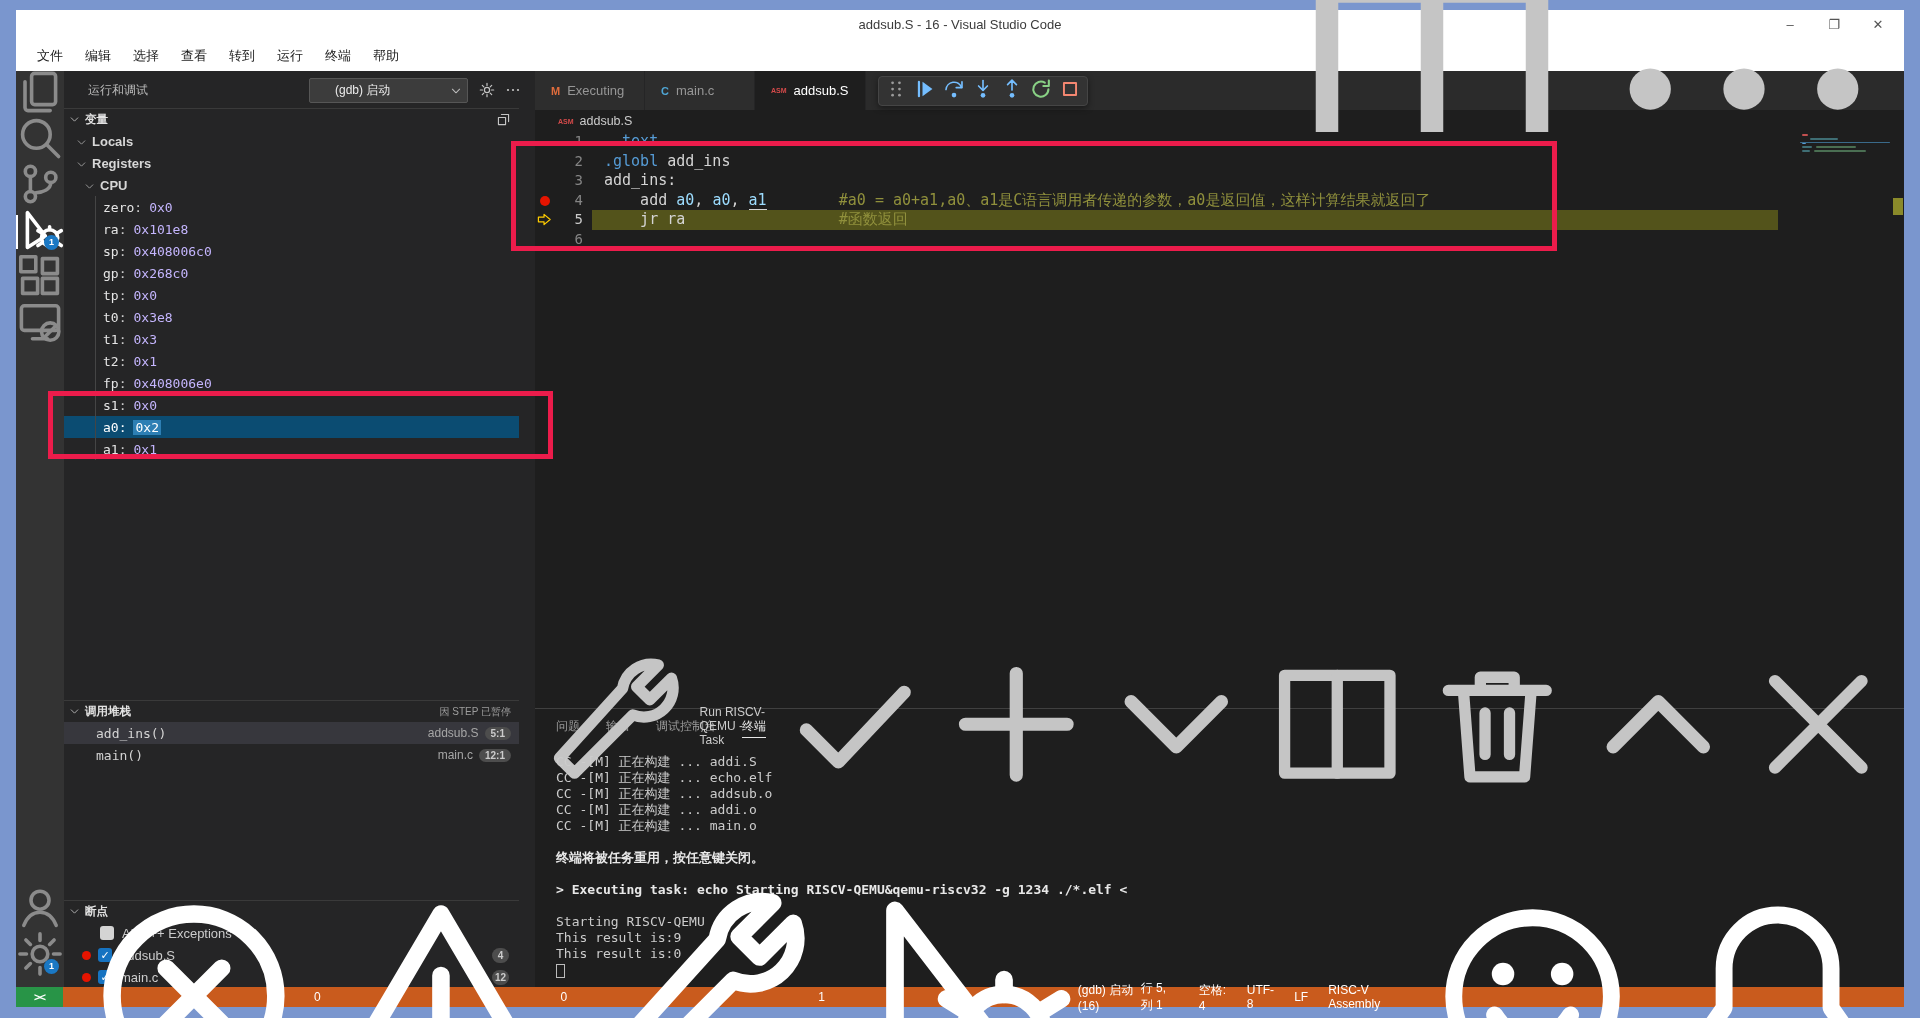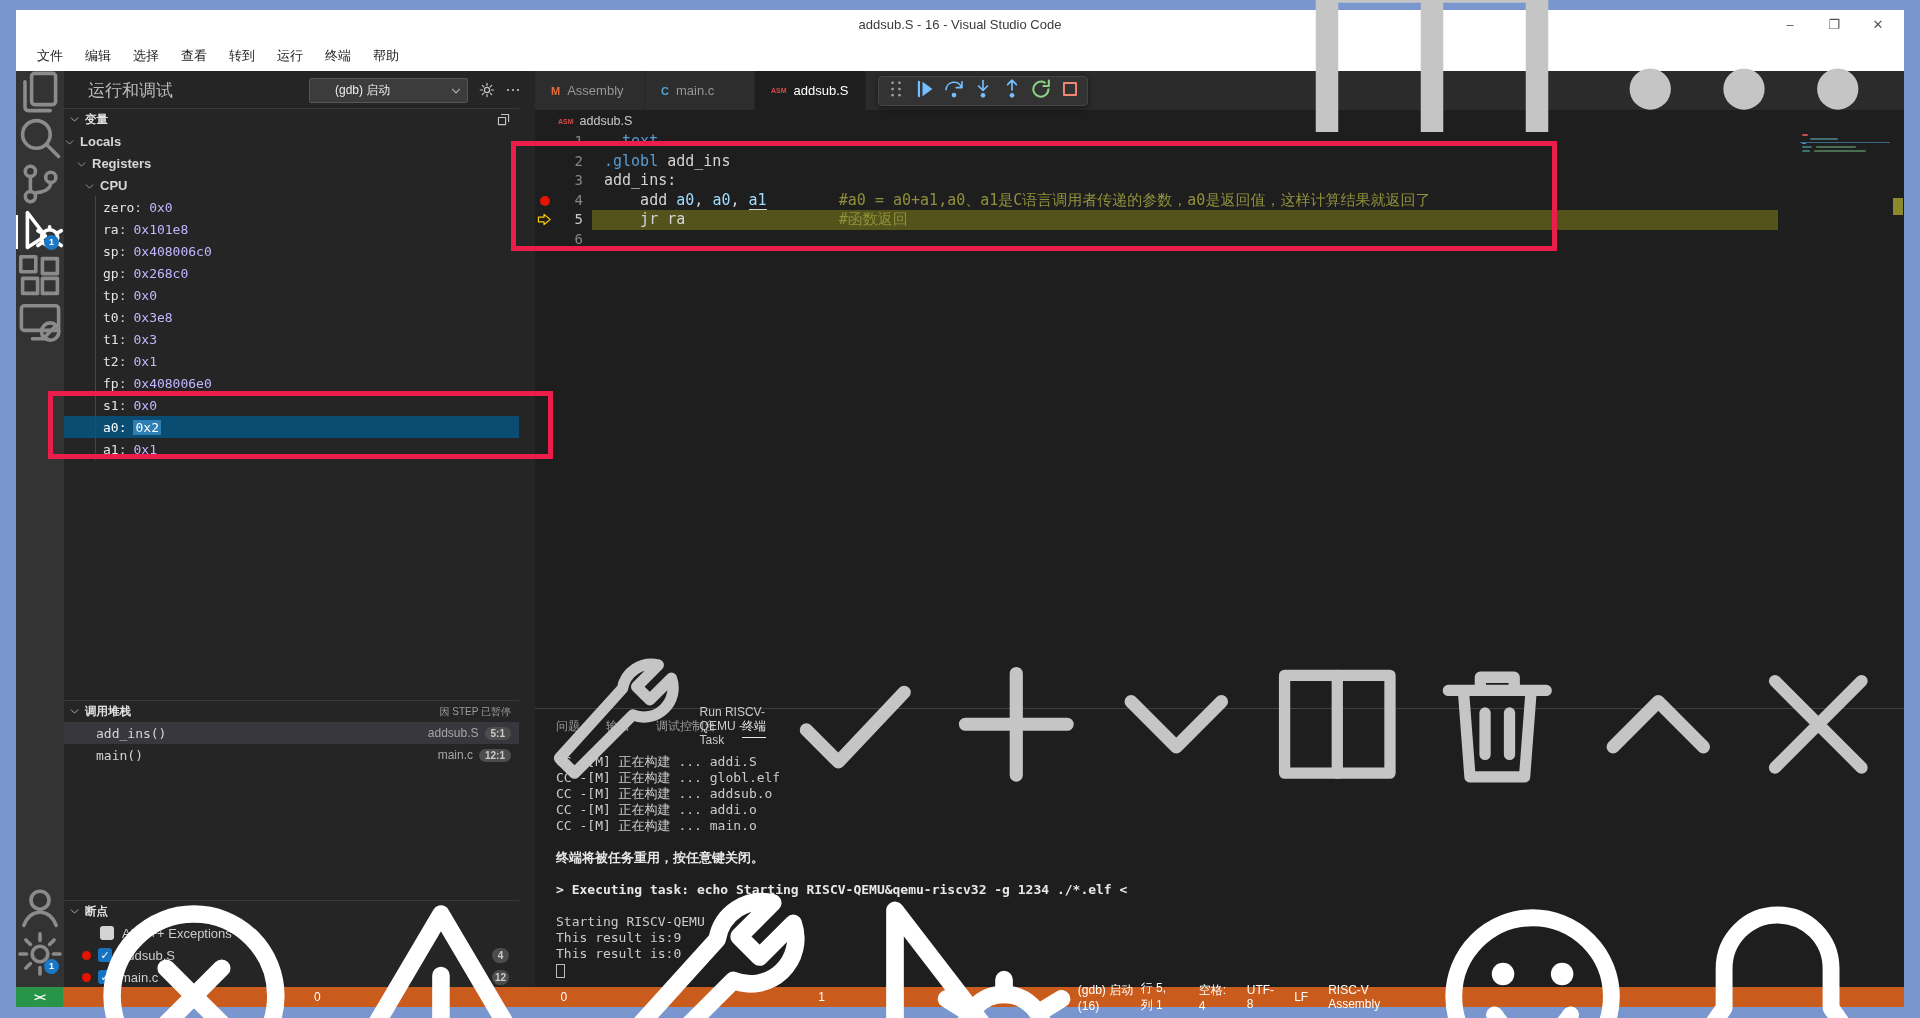--- a/index.html
+++ b/index.html
@@ -18,21 +18,21 @@
 .activitybar{width:48px;background:#333333;position:relative;flex:none}
 .act-item{position:relative;width:48px;height:46px;display:flex;align-items:center;justify-content:center;color:#8b8b8b}
 .act-item.active{color:#ffffff}
 .act-item.active:before{content:"";position:absolute;left:0;top:6px;bottom:6px;width:2px;background:#fff}
 .act-item svg{width:23px;height:23px}
 .act-badge{position:absolute;right:5px;bottom:5px;min-width:15px;height:15px;border-radius:8px;background:#1a78c4;color:#fff;font-size:9px;line-height:15px;text-align:center;font-weight:bold}
 .act-bottom{position:absolute;bottom:8px;left:0;width:48px}
 
 .sidebar{width:471px;background:#252526;position:relative;flex:none;color:#cccccc}
 .sb-header{height:39px;display:flex;align-items:center;position:relative}
-.sb-title{margin-left:24px;font-size:17px;color:#bbbbbb}
+.sb-title{margin-left:24px;font-size:12px;color:#bbbbbb}
 .launch-box{position:absolute;left:245px;top:7px;width:159px;height:25px;background:#3c3c3c;border:1px solid #565656;border-radius:2px;display:flex;align-items:center;font-size:12px;color:#ececec}
 .launch-box .play{color:#89d185;width:14px;height:14px;margin:0 5px 0 6px}
 .launch-box .chev{position:absolute;right:5px;color:#bbb;width:12px;height:12px}
 .hdr-ico{position:absolute;color:#c5c5c5;width:16px;height:16px}
 .sb-block{position:absolute;left:0;right:16px}
 .sbrow{height:22px;display:flex;align-items:center;font-size:13px;position:relative}
 .sec-head{font-weight:bold;font-size:11.5px;color:#e3e3e3;border-top:1px solid #3a3a3a}
 .sec-head .twisty{width:11px;height:11px;color:#b0b0b0;margin:0 5px 0 5px;flex:none}
 .tree-bold{font-weight:bold;color:#d7d7d7}
 .twisty{width:11px;height:11px;color:#9a9a9a;margin-right:5px;flex:none}
@@ -219,21 +219,21 @@
           <div class="sbrow sec-head">
             <span class="twisty"><svg viewBox="0 0 16 16" fill="none" stroke="currentColor" stroke-width="1.4" stroke-linecap="round" stroke-linejoin="round" style="width:100%;height:100%">
                 <path d="M3.2 5.6L8 10.4l4.8-4.8"></path>
               </svg></span>
             <span>变量</span>
             <span style="position: absolute; right: 8px; width: 15px; height: 15px; color: rgb(197, 197, 197);"><svg viewBox="0 0 16 16" fill="none" stroke="currentColor" stroke-width="1.2" stroke-linecap="round" stroke-linejoin="round" style="width:100%;height:100%">
                 <rect x="2.6" y="5.8" width="7.6" height="7.6"></rect>
                 <path d="M5.8 2.6h7.6v7.6"></path>
               </svg></span>
           </div>
-          <div class="sbrow " style="padding-left: 0;">
+          <div class="sbrow " style="padding-left: 12px;">
             <span class="twisty"><svg viewBox="0 0 16 16" fill="none" stroke="currentColor" stroke-width="1.4" stroke-linecap="round" stroke-linejoin="round" style="width:100%;height:100%">
                 <path d="M3.2 5.6L8 10.4l4.8-4.8"></path>
               </svg></span>
             <span class="tree-bold">Locals</span>
           </div>
           <div class="sbrow " style="padding-left: 12px;">
             <span class="twisty"><svg viewBox="0 0 16 16" fill="none" stroke="currentColor" stroke-width="1.4" stroke-linecap="round" stroke-linejoin="round" style="width:100%;height:100%">
                 <path d="M3.2 5.6L8 10.4l4.8-4.8"></path>
               </svg></span>
             <span class="tree-bold">Registers</span>
@@ -353,21 +353,21 @@
             <span class="cnt-badge">12</span>
           </div>
         </div>
     </div>
 
     <div class="editorcol">
       <div class="tabbar">
         <div id="tabs" style="display:flex">
             <div class="tab">
               <span class="fico m">M</span>
-              <span>Assembly</span>
+              <span>Executing</span>
             </div>
             <div class="tab">
               <span class="fico c">C</span>
               <span>main.c</span>
             </div>
             <div class="tab active">
               <span class="fico asm">ASM</span>
               <span>addsub.S</span>
             </div>
           </div>
@@ -524,21 +524,21 @@
               <span><svg viewBox="0 0 16 16" fill="none" stroke="currentColor" stroke-width="1.4" stroke-linecap="round" stroke-linejoin="round" style="width:100%;height:100%">
                   <path d="M3.2 10.4L8 5.6l4.8 4.8"></path>
                 </svg></span>
               <span><svg viewBox="0 0 16 16" fill="none" stroke="currentColor" stroke-width="1.3" stroke-linecap="round" stroke-linejoin="round" style="width:100%;height:100%">
                   <path d="M3.4 3.4l9.2 9.2M12.6 3.4l-9.2 9.2"></path>
                 </svg></span>
             </div>
         </div>
         <div class="term" id="terminal">
             <div class="tline">CC -[M] 正在构建 ... addi.S</div>
-            <div class="tline">CC -[M] 正在构建 ... globl.elf</div>
+            <div class="tline">CC -[M] 正在构建 ... echo.elf</div>
             <div class="tline">CC -[M] 正在构建 ... addsub.o</div>
             <div class="tline">CC -[M] 正在构建 ... addi.o</div>
             <div class="tline">CC -[M] 正在构建 ... main.o</div>
             <div class="tline"></div>
             <div class="tline b">终端将被任务重用，按任意键关闭。</div>
             <div class="tline"></div>
             <div class="tline b">&gt; Executing task: echo Starting RISCV-QEMU&amp;qemu-riscv32 -g 1234 ./*.elf &lt;</div>
             <div class="tline"></div>
             <div class="tline">Starting RISCV-QEMU</div>
             <div class="tline">This result is:9</div>

